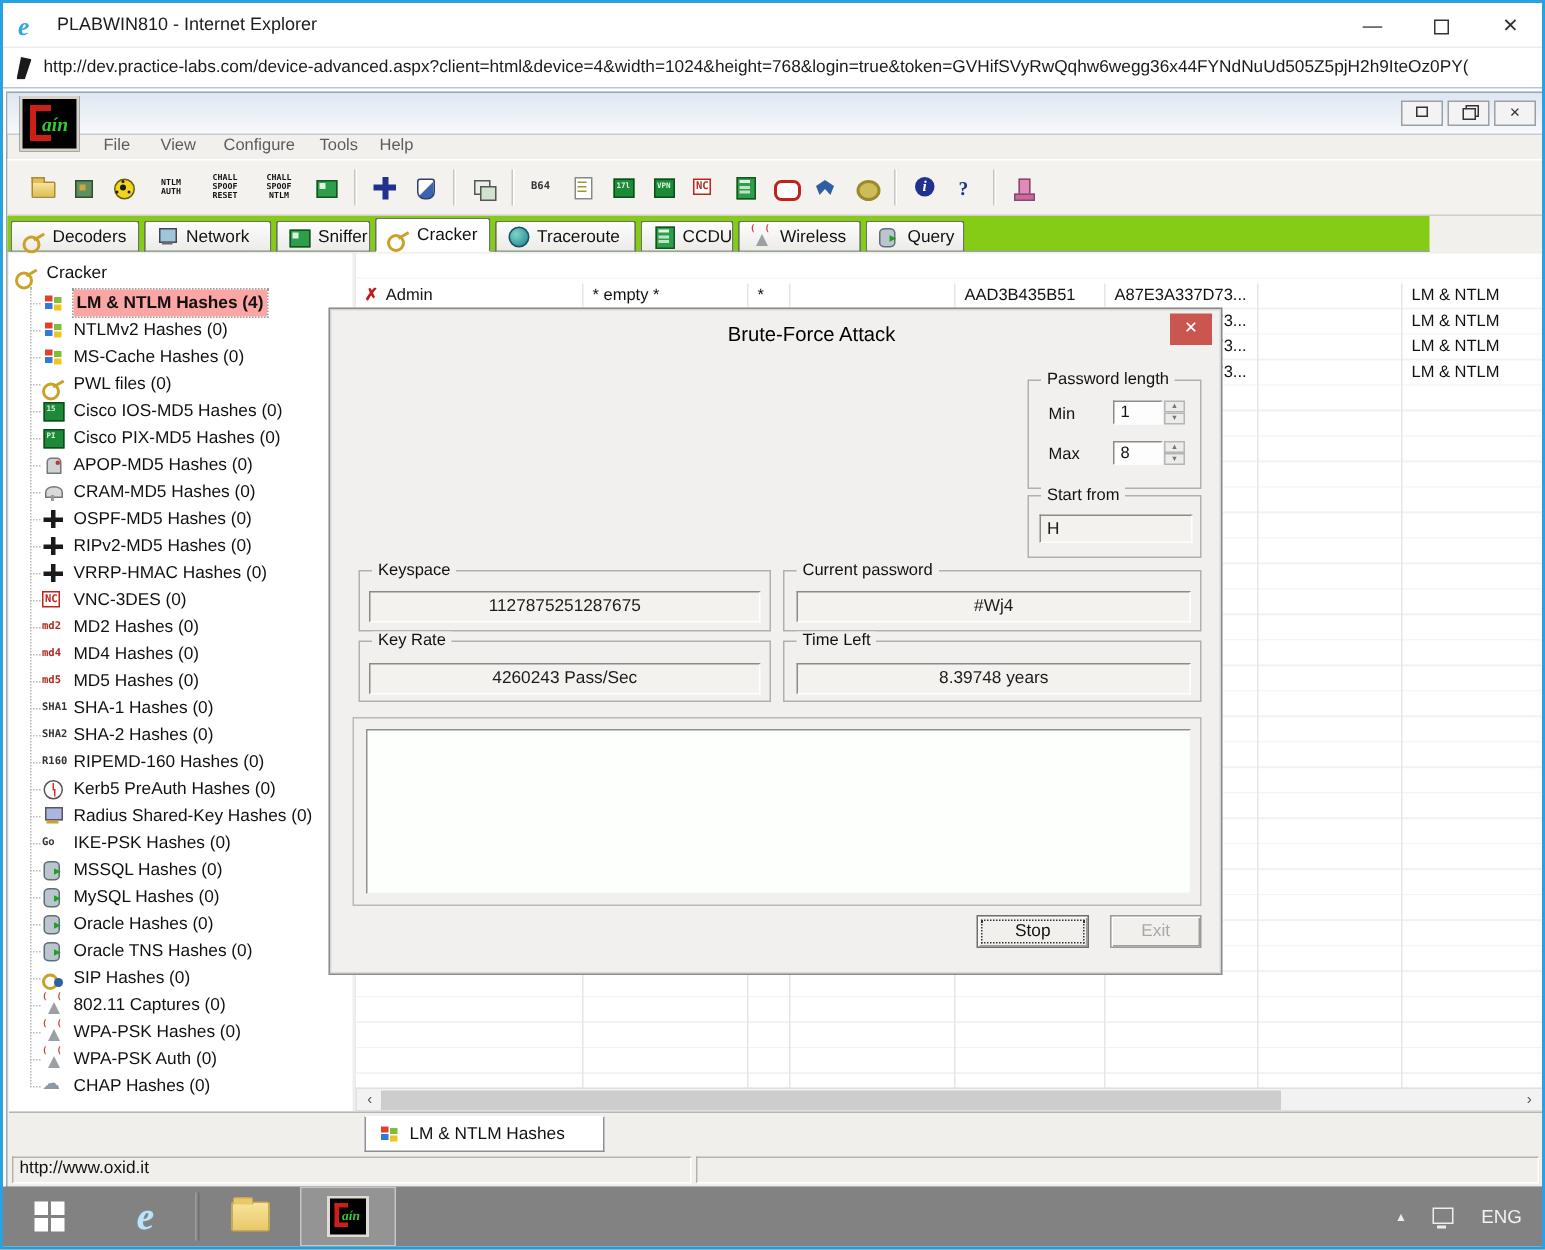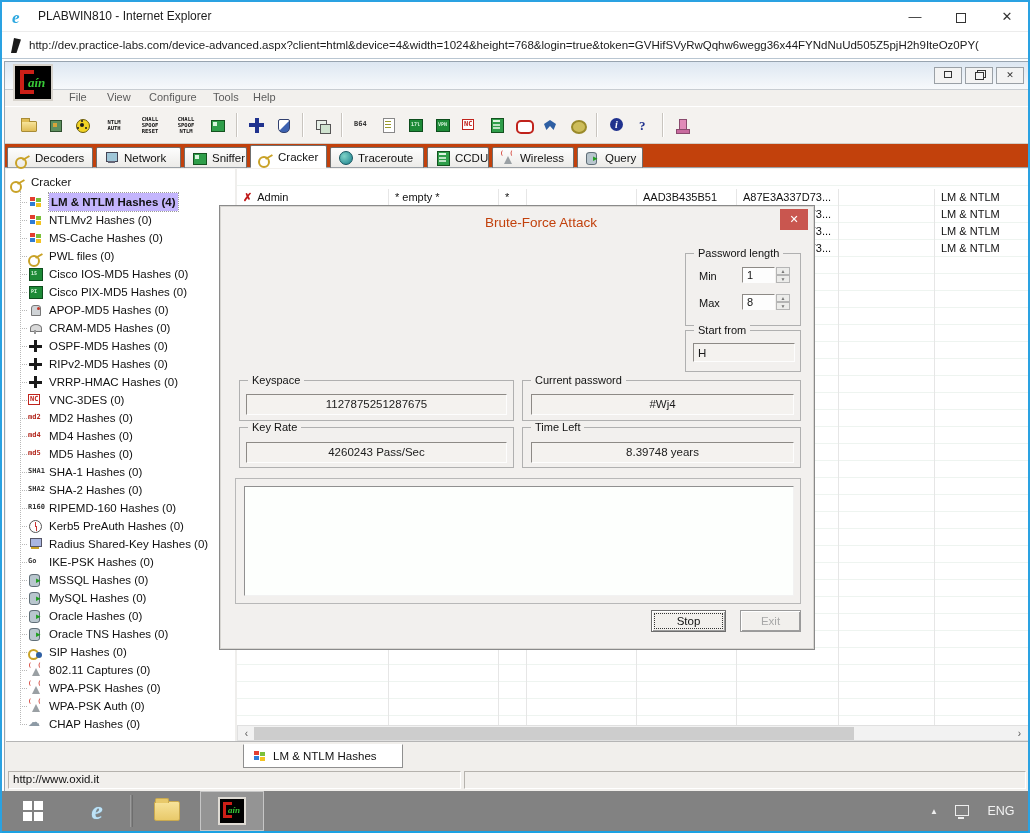--- a/index.html
+++ b/index.html
@@ -30,32 +30,32 @@
   .glyph-restore::after  { content:""; position:absolute; left:0; top:2px; width:7px; height:6px; border:1px solid #333; background:#f3f3f3; }
   .glyph-min { display:inline-block; width:8px; height:7px; border:1px solid #333; }
   .cain-menubar { left:0; top:28px; width:1024px; height:16px; }
   .menu-item { position:absolute; top:1px; font-size:11px; color:#5c5c5c; }
   .cain-toolbar { left:0; top:44px; width:1024px; height:38px; background:#f4f2ef; border-top:1px solid #fff; border-bottom:1px solid #d2cec8; display:flex; align-items:center; padding-left:10px; }
   .tbi { width:27px; height:28px; display:flex; align-items:center; justify-content:center; position:relative; }
   .tbi-text { width:36px; font:bold 5.5px "DejaVu Sans Mono",monospace; color:#111; white-space:pre; line-height:6px; text-align:center; }
   .tb-sep { width:2px; height:24px; border-left:1px solid #c9c5bf; border-right:1px solid #fff; margin:0 5px; }
 
   
-  .cain-tabs { left:0; top:82px; width:1024px; height:24px; background:#c2410c; border-bottom:1px solid #9aa0a6; }
+  .cain-tabs { left:0; top:82px; width:948px; height:24px; background:#84cc16; border-bottom:1px solid #9aa0a6; }
   .tab { position:absolute; top:3px; height:21px; background:linear-gradient(#fdfdfd,#ecebe8); border:1px solid #6f6f6f; border-bottom:1px solid #9aa0a6; border-radius:2px 2px 0 0; display:flex; align-items:center; gap:5px; padding:0 7px; font-size:11.5px; color:#111; }
   .tab.active { background:#fff; height:23px; top:1px; border-bottom:1px solid #fff; z-index:2; }
 
   
   .tree-pane { left:1px; top:107px; width:229px; height:572px; background:#fff; border-right:1px solid #cfcfcf; }
   .splitter { left:229px; top:107px; width:4px; height:572px; background:#efeeec; border-left:1px solid #fff; border-right:1px solid #b9b9b9; }
   .tree-root { position:absolute; left:4px; top:6px; display:flex; gap:6px; align-items:center; font-size:11.5px; color:#111; }
   .tree-rail { position:absolute; left:14px; border-left:1px dotted #b8b8b8; }
   .tree-item { position:absolute; left:22px; display:flex; gap:6px; align-items:center; height:18px; font-size:11.5px; color:#111; white-space:nowrap; }
   .tree-item::before { content:""; position:absolute; left:-8px; top:9px; width:7px; border-top:1px dotted #b8b8b8; }
-  .tree-item.selected .lbl { font-weight:bold; background:#c4b5fd; outline:1px dotted #9a9a9a; padding:3px 2px; }
+  .tree-item.selected .lbl { font-weight:bold; background:#fca5a5; outline:1px dotted #9a9a9a; padding:3px 2px; }
 
   .table-pane { left:232px; top:107px; width:792px; height:615px; background:#fff;
     background-image:repeating-linear-gradient(to bottom, transparent 0 16px, #eef4f0 16px 17px); background-position:0 20px; }
   .tbl-header { position:absolute; left:0; top:0; height:20px; display:flex; background:#fcfcfc; width:792px; border-bottom:1px solid #b5b5b5; }
   .tbl-header .hcell { border-right:1px solid #b5b5b5; font-size:11.5px; color:#111; line-height:19px; padding-left:6px; overflow:hidden; white-space:nowrap; flex:none; }
   .col-line { position:absolute; top:20px; width:1px; background:#e6e6e6; height:595px; }
   .trow { position:absolute; left:0; height:17px; display:flex; }
   .trow .tcell { font-size:11px; color:#111; line-height:17px; padding-left:6px; white-space:nowrap; overflow:hidden; flex:none; }
   .xmark { color:#c01818; font-weight:bold; margin-right:5px; }
 
@@ -63,21 +63,21 @@
   .hs-arrow { top:1px; width:15px; height:13px; color:#555; font-size:10px; text-align:center; line-height:13px; }
   .hs-thumb { left:16px; top:1px; width:600px; height:13px; background:#cdcdcd; }
   .bottom-tabs { left:1px; top:679px; width:1022px; height:27px; background:#f1efec; border-top:1px solid #b5b5b5; }
   .btab { position:absolute; left:237px; top:2px; width:160px; height:24px; background:#fff; border:1px solid #8f8f8f; border-top:1px solid #fff; display:flex; align-items:center; gap:6px; padding-left:8px; font-size:11.5px; color:#111; }
   .statusbar { left:1px; top:706px; width:1022px; height:23px; background:#f1efec; }
   .status-panel { top:3px; height:18px; border:1px solid #c9c6c1; border-top-color:#b5b2ad; border-left-color:#b5b2ad; border-bottom-color:#fff; border-right-color:#fff; }
   .status-text { left:7px; top:5px; font-size:11.5px; color:#111; }
 
   
   .dialog { left:217px; top:203px; width:596px; height:445px; background:#f2f0ee; border:1px solid #8a8a8a; box-shadow:0 0 0 1px #d8d6d2 inset; z-index:50; }
-  .dlg-title { position:absolute; left:0; top:9px; width:100%; text-align:center; font-size:13.5px; color:#c2410c;padding-left:48px; }
+  .dlg-title { position:absolute; left:0; top:9px; width:100%; text-align:center; font-size:13.5px; color:#000000;padding-left:48px; }
   .dlg-close { position:absolute; left:560px; top:3px; width:28px; height:21px; background:#c9564f; color:#fff; text-align:center; line-height:21px; font-size:11px; }
   .grp { position:absolute; border:1px solid #b0b0b0; }
   .grp > .gl { position:absolute; top:-7px; left:8px; background:#f2f0ee; padding:0 4px; font-size:11px; color:#111; }
   .grp > .gl.dis { color:#9aa0a3; }
   .radio { position:absolute; width:11px; height:11px; border-radius:50%; border:1px solid #9aa0a6; background:#fbfbfb; }
   .radio.checked::after { content:""; position:absolute; left:3px; top:3px; width:4px; height:4px; background:#8b9196; border-radius:50%; }
   .rlabel { position:absolute; font-size:11px; color:#9aa0a3; }
   .sunken { border:1px solid #b9b6b1; border-top-color:#8d8a86; border-left-color:#8d8a86; border-bottom-color:#fdfdfd; border-right-color:#fdfdfd; background:#f4f2ef; }
   .combo-text { position:absolute; left:3px; top:2px; right:17px; font-size:10.5px; color:#4c4c4c; white-space:nowrap; overflow:hidden; }
   .combo-btn { position:absolute; right:1px; top:1px; bottom:1px; width:15px; background:#e9e7e3; border:1px solid #bcb9b4; color:#8a8a8a; font-size:7px; text-align:center; line-height:13px; }

